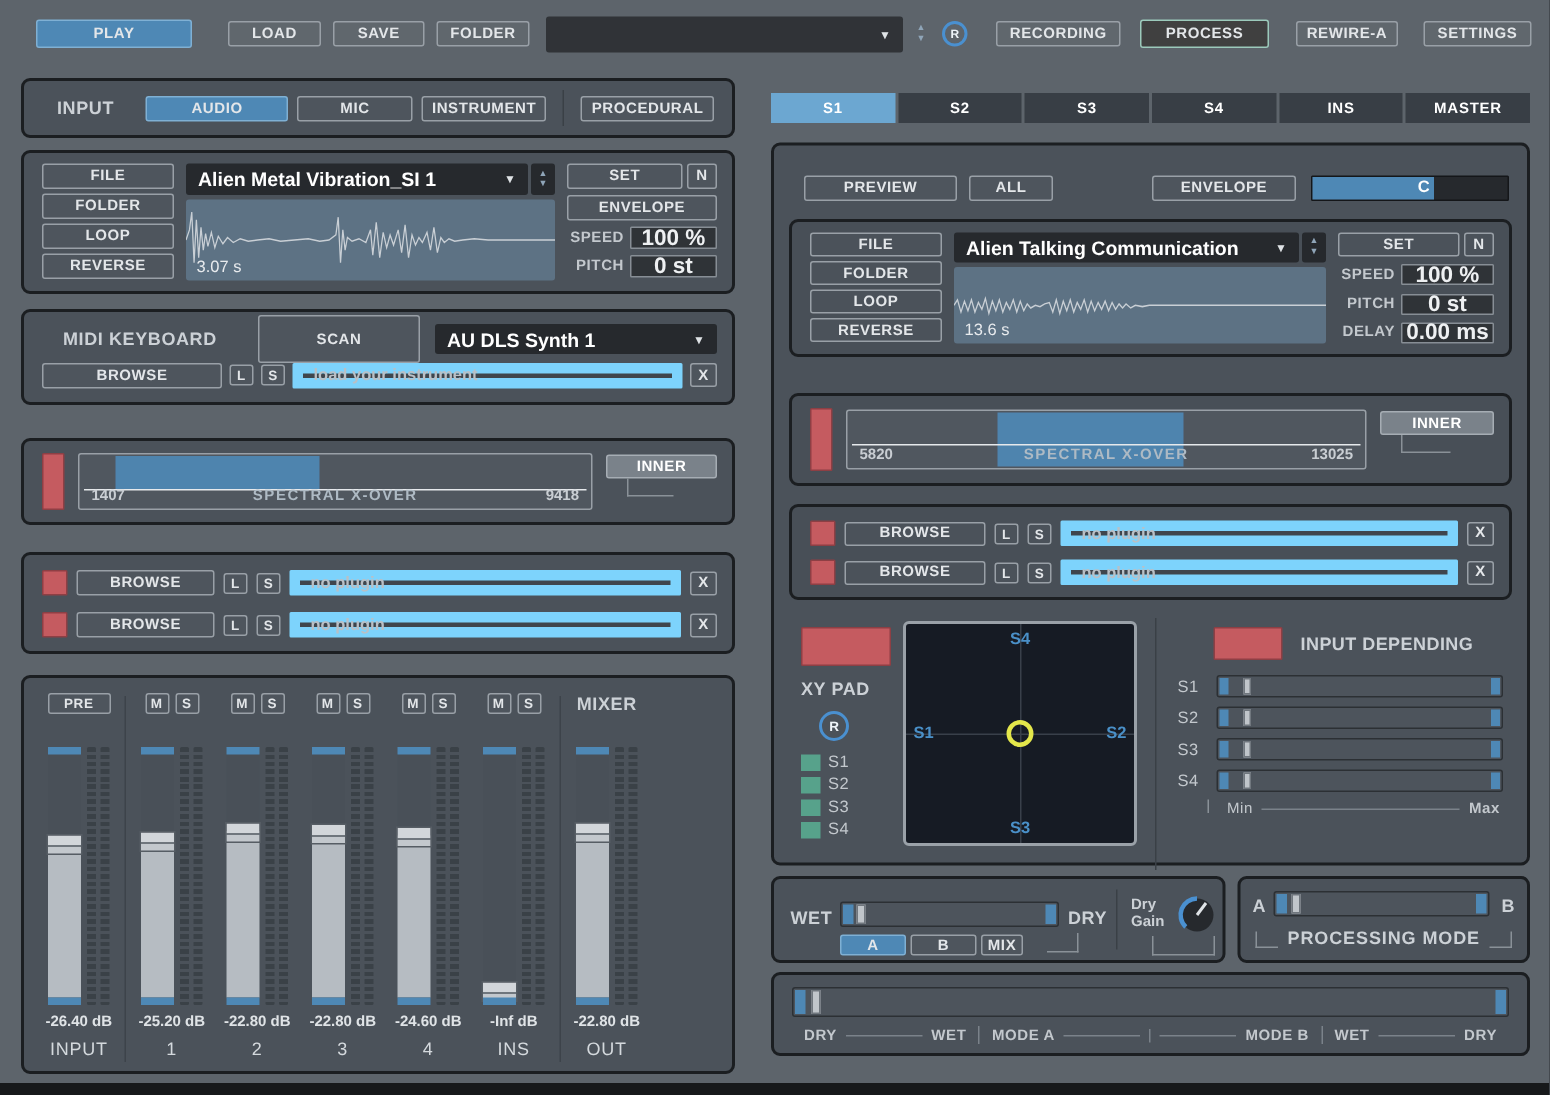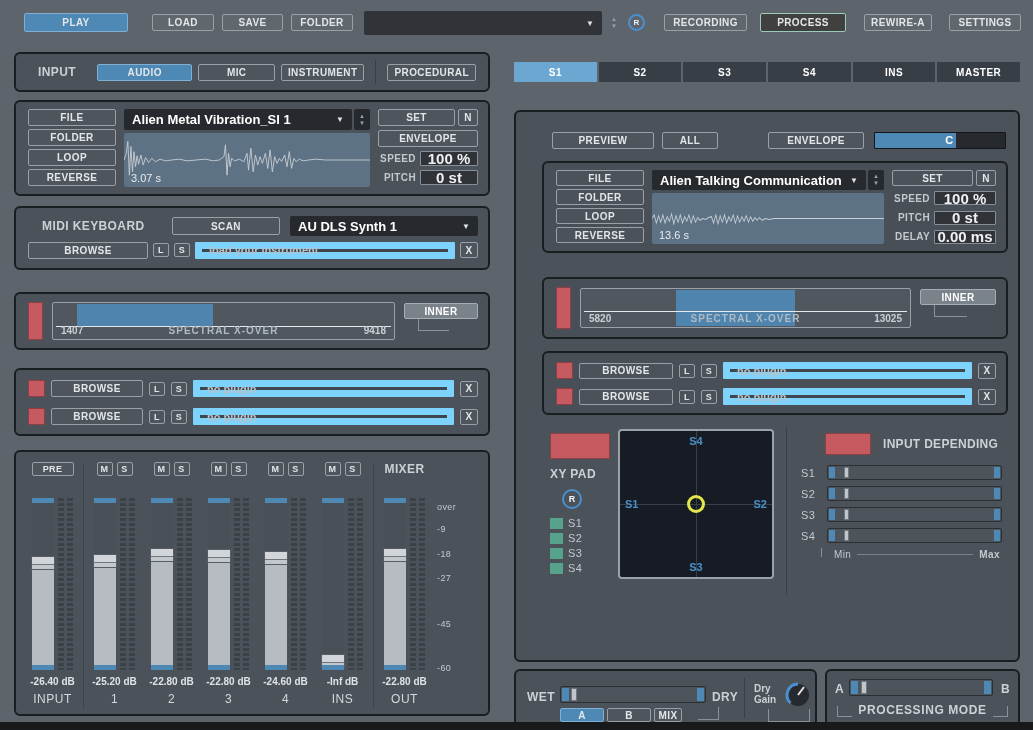--- a/index.html
+++ b/index.html
@@ -146,21 +146,21 @@
         <div style="display:flex;align-items:center;gap:4px;height:15px;">
           <span class="small-lbl" style="width:38px;text-align:right;">PITCH</span>
           <div class="field" style="flex:1;height:15px;">0 st</div>
         </div>
       </div>
     </div>
 
     <div class="box" style="height:64px;margin-top:10px;padding:8px 10px 7px 12px;display:flex;flex-direction:column;gap:5px;">
       <div style="display:flex;align-items:center;gap:10px;height:20px;">
         <span class="label" style="font-size:12px;margin-left:14px;width:120px;">MIDI KEYBOARD</span>
-        <button class="btn" style="width:108px;height:18px;">SCAN</button>
+        <button class="btn" style="width:108px;height:32px;">SCAN</button>
         <div class="dd" style="flex:1;height:20px;">
           <span>AU DLS Synth 1</span>
           <span class="caret">▼</span>
         </div>
       </div>
       <div style="display:flex;align-items:center;gap:5px;height:18px;">
         <button class="btn" style="width:120px;height:17px;">BROWSE</button>
         <button class="btn msbtn">L</button>
         <button class="btn msbtn">S</button>
         <div class="pfield">load your instrument</div>
@@ -344,46 +344,35 @@
             </div>
           <div class="meter">
               <i></i>
               <i></i>
             </div>
         </div>
         <div class="ch-val">-22.80 dB</div>
         <div class="ch-name">OUT</div>
       </div>
 
-      <div class="channel" style="width:36px;">
-        <div class="ch-head"></div>
-        <div class="ch-body" style="position:relative;width:100%;">
-          <span class="small-lbl" style="position:absolute;left:4px;top:2%;font-weight:normal;font-size:9px;">over</span>
-          <span class="small-lbl" style="position:absolute;left:4px;top:15%;font-weight:normal;font-size:9px;">-9</span>
-          <span class="small-lbl" style="position:absolute;left:4px;top:29%;font-weight:normal;font-size:9px;">-18</span>
-          <span class="small-lbl" style="position:absolute;left:4px;top:43%;font-weight:normal;font-size:9px;">-27</span>
-          <span class="small-lbl" style="position:absolute;left:4px;top:69%;font-weight:normal;font-size:9px;">-45</span>
-          <span class="small-lbl" style="position:absolute;left:4px;top:94%;font-weight:normal;font-size:9px;">-60</span>
-        </div>
-      </div>
     </div>
   </div>
 
   <div style="position:absolute;left:514px;top:62px;width:506px;">
 
     <div style="display:flex;gap:2px;height:20px;">
       <div class="tab active">S1</div>
       <div class="tab">S2</div>
       <div class="tab">S3</div>
       <div class="tab">S4</div>
       <div class="tab">INS</div>
       <div class="tab">MASTER</div>
     </div>
 
-    <div class="box" style="height:552px;margin-top:28px;padding:10px 10px 0 26px;box-sizing:border-box;">
+    <div class="box" style="height:482px;margin-top:13px;padding:10px 10px 0 10px;box-sizing:border-box;">
 
       <div style="display:flex;align-items:center;margin:10px 2px 0 10px;height:17px;">
         <button class="btn" style="width:102px;height:17px;">PREVIEW</button>
         <button class="btn" style="width:56px;height:17px;margin-left:8px;">ALL</button>
         <div style="flex:1;"></div>
         <button class="btn" style="width:96px;height:17px;">ENVELOPE</button>
         <div style="position:relative;width:130px;height:15px;background:#26292d;border:1px solid #141619;border-radius:1px;margin-left:10px;">
           <div style="position:absolute;left:0;top:0;bottom:0;width:62%;background:#4e88b5;"></div>
           <span style="position:absolute;left:54%;top:1px;font-size:11px;font-weight:bold;color:#fff;">C</span>
         </div>

